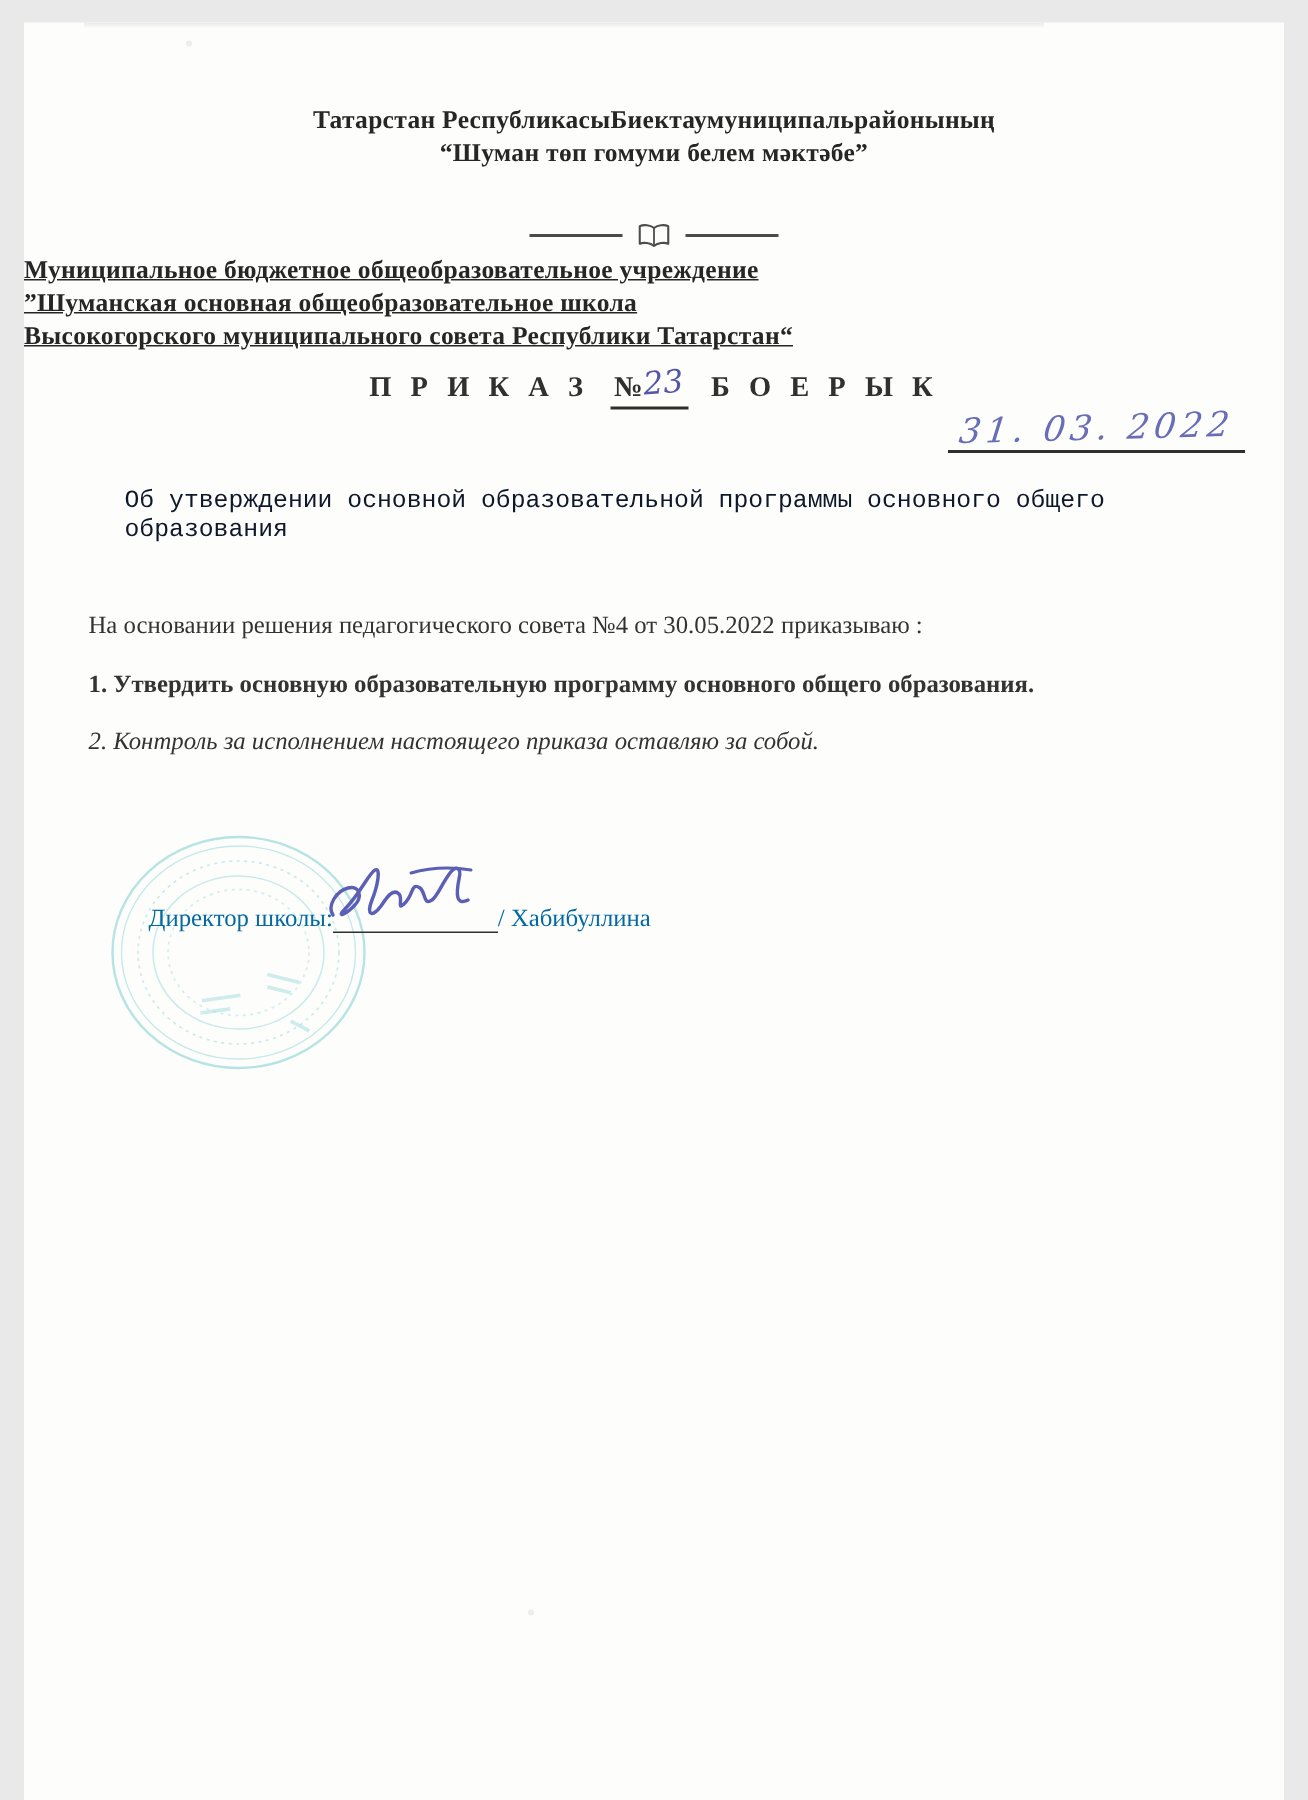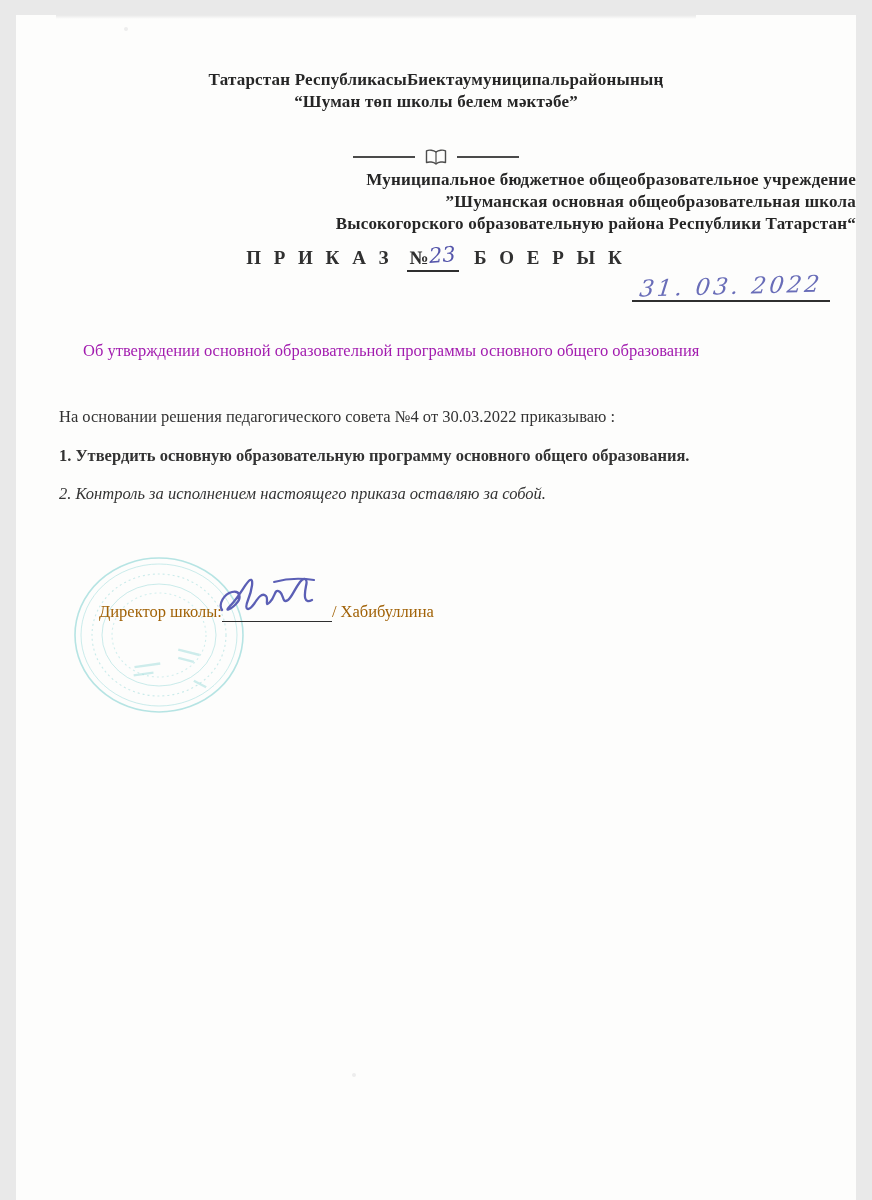--- a/index.html
+++ b/index.html
@@ -27,22 +27,22 @@
     color:#262626;letter-spacing:.2px;
   }
   .divider{
     position:absolute;top:131px;left:0;width:100%;height:22px;
     display:flex;align-items:center;justify-content:center;gap:9px;
   }
   .divider .rule{width:62px;height:0;border-top:2px solid #4a4a4a;}
   .divider svg{display:block;}
   .head-rus{
     position:absolute;top:154px;left:0;width:100%;
-    text-align:right;font-weight:bold;font-size:17px;line-height:22px;
-    color:#262626;letter-spacing:.2px;
+    text-align:left;font-weight:bold;font-size:17px;line-height:22px;
+    color:#262626;letter-spacing:.2px;text-decoration:underline;
   }
 
   
   .order-line{
     position:absolute;top:230px;left:0;width:100%;
     text-align:center;font-weight:bold;font-size:19px;
     letter-spacing:4px;color:#303030;white-space:nowrap;
   }
   .order-num{
     display:inline-block;position:relative;
@@ -63,89 +63,89 @@
     display:block;text-align:center;
     font-family:"DejaVu Serif",serif;font-style:italic;
     font-size:23px;letter-spacing:3px;color:#696db8;
     transform:skewX(-8deg) rotate(-1.5deg);
     white-space:nowrap;
   }
   .date-rule{margin-top:1px;border-top:2.5px solid #2f2f2f;}
 
   
   .subject{
-    position:absolute;top:326px;left:67px;width:740px;
-    font-size:16.5px;color:#a21caf;
+    position:absolute;top:309px;left:67px;width:740px;
+    font-size:16.5px;color:#0f172a;font-family:Liberation Mono, monospace;
   }
   .para{position:absolute;left:43px;width:790px;font-size:16.5px;color:#333;margin:0;}
   .para-1{top:392px;}
   .para-2{top:431px;font-weight:bold;}
   .para-3{top:469px;font-style:italic;}
 
   
   .stamp{position:absolute;top:541px;left:57px;width:172px;height:158px;opacity:.85;}
   .sig-row{
     position:absolute;top:587px;left:83px;
-    font-size:16.5px;color:#a16207;white-space:nowrap;
+    font-size:16.5px;color:#0369a1;white-space:nowrap;
   }
   .sig-line{
     display:inline-block;position:relative;
     width:110px;height:18px;vertical-align:bottom;
     border-bottom:1.5px solid #2f2f2f;
   }
   .sig-scrawl{position:absolute;left:-6px;bottom:-6px;}
 </style>
 </head>
 <body>
 
 <div class="page">
 
   <div class="scan-edge"></div>
   <div class="speck" style="top:12px;left:108px;width:4px;height:4px;"></div>
   <div class="speck" style="top:1058px;left:336px;width:4px;height:4px;"></div>
   <div class="speck" style="top:1196px;left:10px;width:5px;height:3px;"></div>
 
   <div class="head-tatar">
     <div>Татарстан РеспубликасыБиектаумуниципальрайонының</div>
-    <div>“Шуман төп школы белем мәктәбе”</div>
+    <div>“Шуман төп гомуми белем мәктәбе”</div>
   </div>
 
   <div class="divider">
     <span class="rule"></span>
     <span>
       <svg width="24" height="17" viewBox="0 0 24 17">
         <path d="M12 3 C9.5 1, 5 0.6, 2.5 1.8 L2.5 13.5 C5 12.5, 9.5 12.8, 12 15 C14.5 12.8, 19 12.5, 21.5 13.5 L21.5 1.8 C19 0.6, 14.5 1, 12 3 Z" fill="none" stroke="#4d4d4d" stroke-width="1.4" stroke-linejoin="round"></path>
         <path d="M12 3 L12 15" stroke="#4d4d4d" stroke-width="1.2"></path>
       </svg>
     </span>
     <span class="rule"></span>
   </div>
 
   <div class="head-rus">
     <div>Муниципальное бюджетное общеобразовательное учреждение</div>
-    <div>”Шуманская основная  общеобразовательная школа</div>
-    <div>Высокогорского образовательную  района Республики Татарстан“</div>
+    <div>”Шуманская основная  общеобразовательное школа</div>
+    <div>Высокогорского муниципального  совета Республики Татарстан“</div>
   </div>
 
   <div class="order-line">
     <span>П Р И К А З</span>
     <span class="order-num">
       <span>№</span><span class="num-hand">23</span>
     </span>
     <span>Б О Е Р Ы К</span>
   </div>
 
   <div class="date-block">
     <span class="date-hand">31. 03. 2022</span>
     <div class="date-rule"></div>
   </div>
 
   <div class="subject">Об утверждении основной образовательной программы основного общего образования</div>
 
-  <p class="para para-1">На основании решения педагогического совета №4 от 30.03.2022  приказываю :</p>
+  <p class="para para-1">На основании решения педагогического совета №4 от 30.05.2022  приказываю :</p>
   <p class="para para-2">1. Утвердить основную образовательную программу основного общего образования.</p>
   <p class="para para-3">2. Контроль  за исполнением настоящего  приказа оставляю за собой.</p>
 
   <div class="stamp">
     <svg width="172" height="158" viewBox="0 0 172 158">
       <g fill="none" stroke="#8ed6d6">
         <ellipse cx="86" cy="79" rx="84" ry="77" stroke-width="1.6" opacity="0.75"></ellipse>
         <ellipse cx="86" cy="79" rx="78" ry="71" stroke-width="0.9" opacity="0.6"></ellipse>
         <ellipse cx="86" cy="79" rx="67" ry="61" stroke-width="1.1" stroke-dasharray="2 3" opacity="0.55"></ellipse>
         <ellipse cx="86" cy="79" rx="57" ry="51" stroke-width="1" opacity="0.55"></ellipse>

